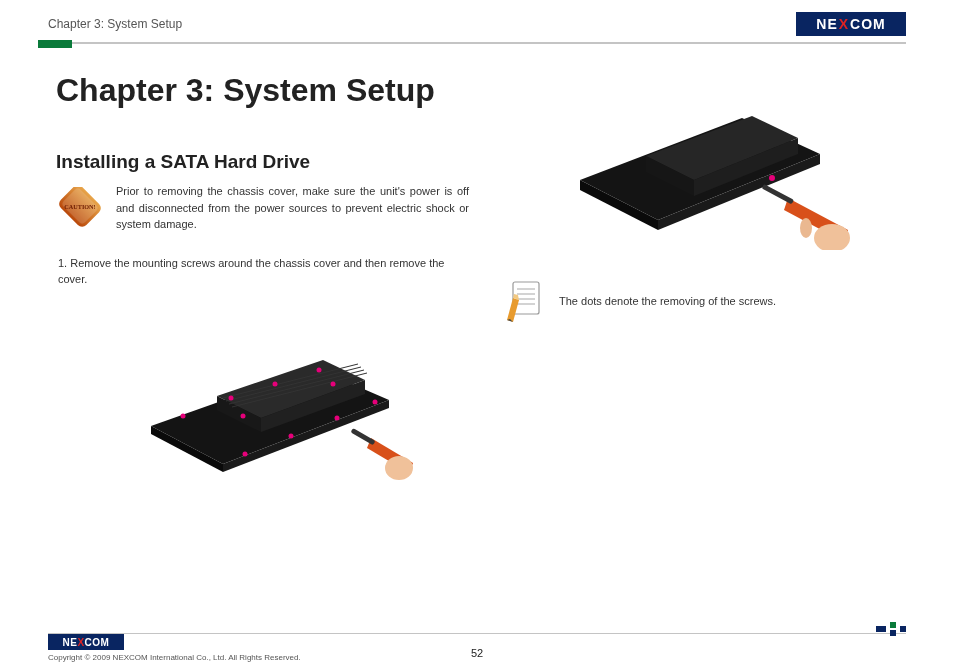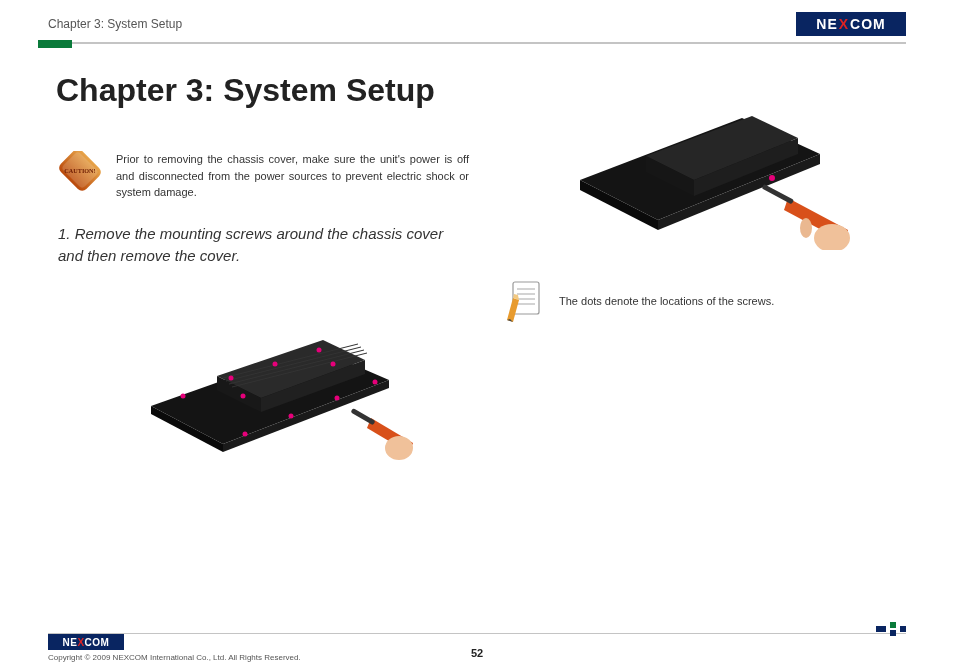--- a/index.html
+++ b/index.html
@@ -64,41 +64,40 @@
       margin-bottom: 42px;
     }
     .section-title {
       font-size: 19px;
       font-weight: 700;
       color: #222;
       margin-bottom: 10px;
     }
     .caution-block {
       display: flex;
-      align-items: flex-start;
+      align-items: center;
       gap: 12px;
       margin-bottom: 22px;
     }
     .caution-icon {
       width: 48px;
       height: 42px;
       flex-shrink: 0;
     }
     .caution-text {
       font-size: 11px;
       line-height: 1.5;
       text-align: justify;
       color: #333;
     }
     .step-text {
-      font-size: 15px;
+      font-size: 11px;
       line-height: 1.5;
       margin-bottom: 20px;
       padding-left: 2px;
-      font-style: italic;
     }
     .device-img {
       width: 300px;
       height: 180px;
       display: block;
       margin: 0 auto;
     }
     .device-img-right {
       width: 300px;
       height: 170px;
@@ -149,21 +148,21 @@
       align-items: center;
       justify-content: center;
       font-weight: bold;
       font-size: 10px;
       letter-spacing: 0.5px;
       margin-bottom: 3px;
     }
     .footer-logo .x { color: #d22; }
     .page-num {
       font-size: 11px;
-      font-weight: bold;
+      font-weight: normal;
       color: #222;
       position: absolute;
       left: 50%;
       transform: translateX(-50%);
       bottom: 3px;
     }
     .footer-decor {
       position: absolute;
       right: 48px;
       bottom: 36px;
@@ -180,20 +179,21 @@
     <span>NE</span>
       <span class="x">X</span>
       <span>COM</span>
   </div>
 </div>
 <div class="header-rule"></div>
 
 <div class="content">
   <div class="col-left">
     <h1 class="chapter-title">Chapter 3: System Setup</h1>
+    <h2 class="section-title">Installing a SATA Hard Drive</h2>
     <div class="caution-block">
       <svg class="caution-icon" viewBox="0 0 48 42">
         <defs>
           <linearGradient id="cg" x1="0" y1="0" x2="0" y2="1">
             <stop offset="0" stop-color="#e8a54a"></stop>
             <stop offset="1" stop-color="#b9480a"></stop>
           </linearGradient>
         </defs>
         <rect x="6" y="4" width="36" height="30" rx="6" fill="url(#cg)" transform="rotate(45 24 19)"></rect>
         <rect x="9" y="7" width="30" height="24" rx="4" fill="#fff" transform="rotate(45 24 19)" opacity="0.15"></rect>
@@ -249,21 +249,21 @@
       <svg class="note-icon" viewBox="0 0 42 42">
         <rect x="10" y="2" width="26" height="32" rx="2" fill="#fff" stroke="#999" stroke-width="1.2"></rect>
         <line x1="14" y1="9" x2="32" y2="9" stroke="#bbb" stroke-width="1.3"></line>
         <line x1="14" y1="14" x2="32" y2="14" stroke="#bbb" stroke-width="1.3"></line>
         <line x1="14" y1="19" x2="32" y2="19" stroke="#bbb" stroke-width="1.3"></line>
         <line x1="14" y1="24" x2="32" y2="24" stroke="#bbb" stroke-width="1.3"></line>
         <polygon points="4,40 10,18 16,20 10,42" fill="#e89b2e"></polygon>
         <polygon points="10,18 16,20 15,15 11,14" fill="#f2c982"></polygon>
         <polygon points="4,40 7,41 10,42 7,39" fill="#444"></polygon>
       </svg>
-      <div class="note-text">The dots denote the locations of the screws.</div>
+      <div class="note-text">The dots denote the removing of the screws.</div>
     </div>
   </div>
 </div>
 
 <div class="footer-rule"></div>
 <svg class="footer-decor" viewBox="0 0 30 14">
   <rect x="0" y="4" width="10" height="6" fill="#092561"></rect>
   <rect x="14" y="0" width="6" height="6" fill="#0a7a3a"></rect>
   <rect x="14" y="8" width="6" height="6" fill="#092561"></rect>
   <rect x="24" y="4" width="6" height="6" fill="#092561"></rect>

